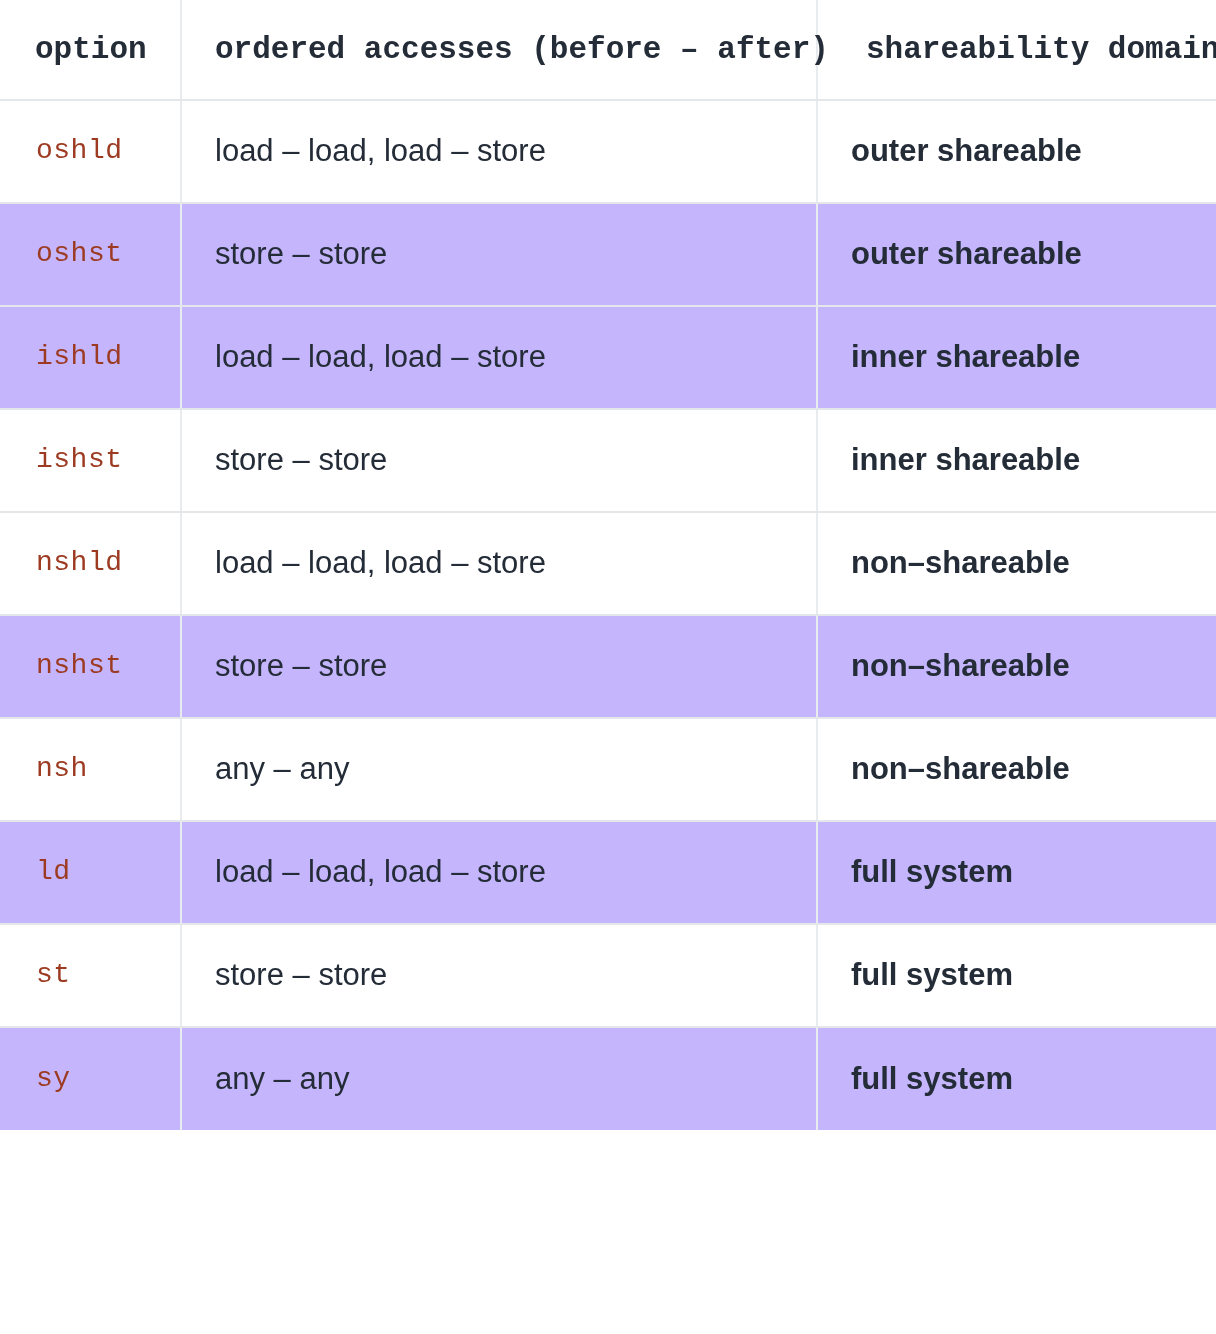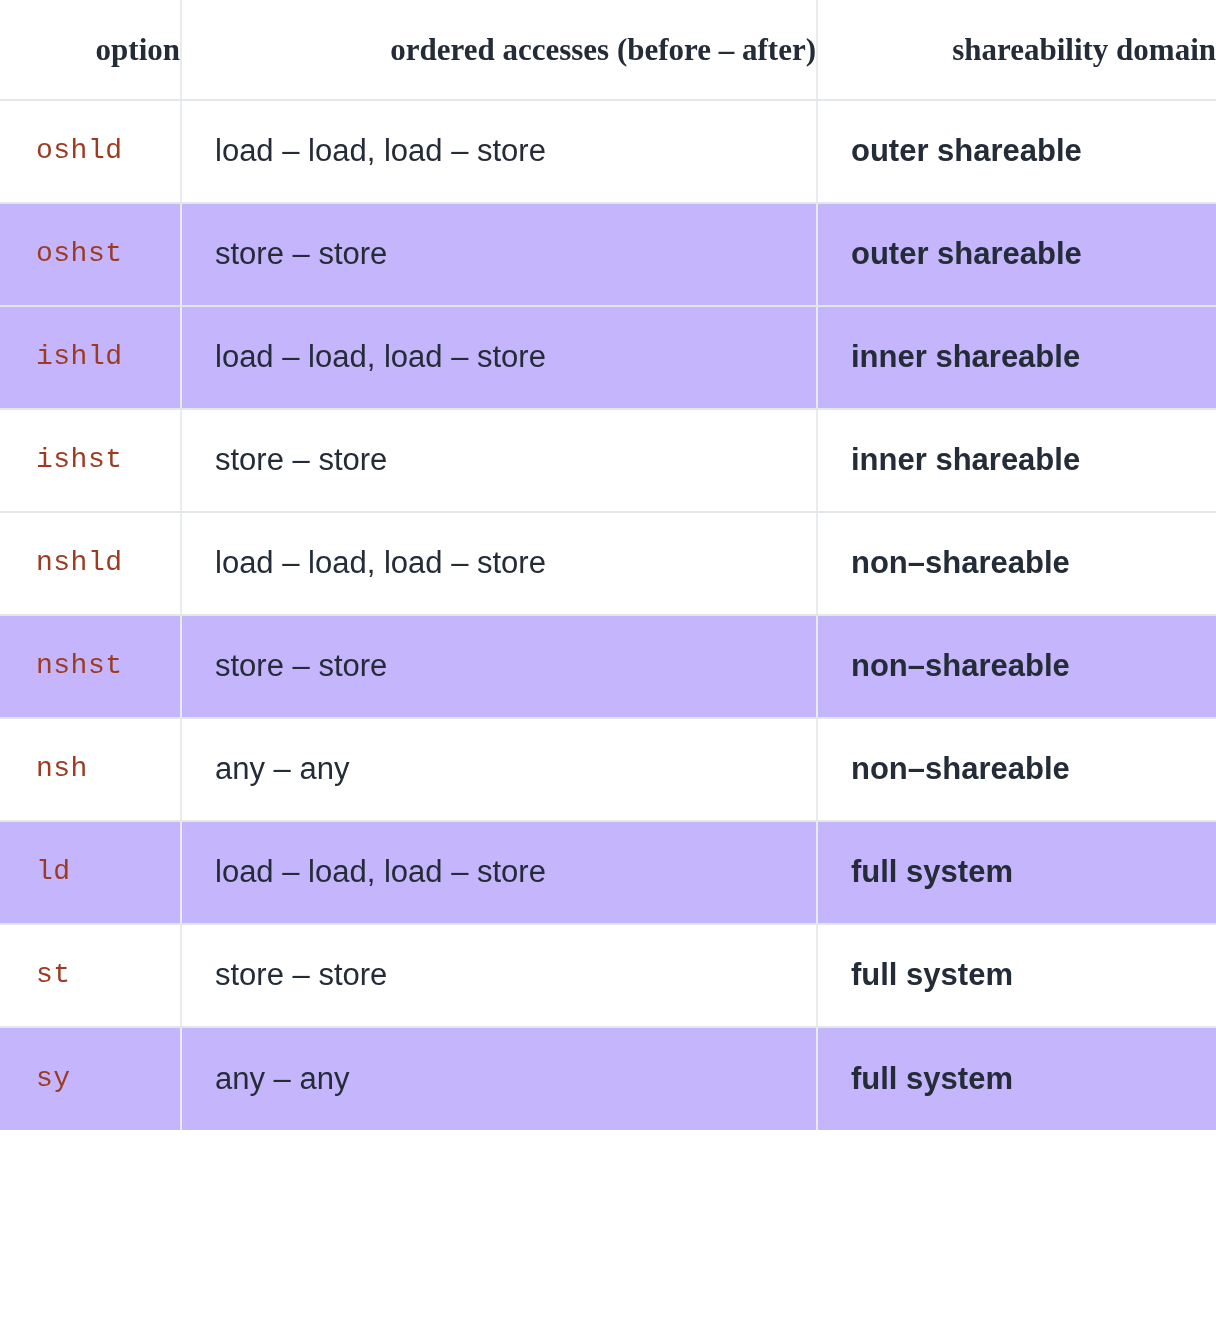--- a/index.html
+++ b/index.html
@@ -24,32 +24,32 @@
   col.col-option        { width: 181px; }
   col.col-accesses      { width: 636px; }
   col.col-shareability  { width: 399px; }
 
   
   thead th {
     height: 100px;
     box-sizing: border-box;
     background: #ffffff;
     color: #242c38;
-    font-family: Liberation Serif, serif;
+    font-family: Liberation Mono, monospace;
     font-weight: bold;
     font-size: 31px;
     line-height: 1;
-    text-align: right;
+    text-align: left;
     vertical-align: middle;
     padding: 0 0 0 35px;
     border-bottom: 2px solid #e4e7ea;
     border-right: 2px solid #e9ecef;
     white-space: nowrap;
   }
-  thead th:last-child { border-right: none; padding-left: 33px; }
+  thead th:last-child { border-right: none; padding-left: 48px; }
   thead th.th-accesses { padding-left: 33px; }
 
   
   tbody tr {
     height: 103px;
   }
   tbody tr.row-odd  td { background: #ffffff; }
   tbody tr.row-even td { background: #c4b5fd; }
 
   tbody td {

